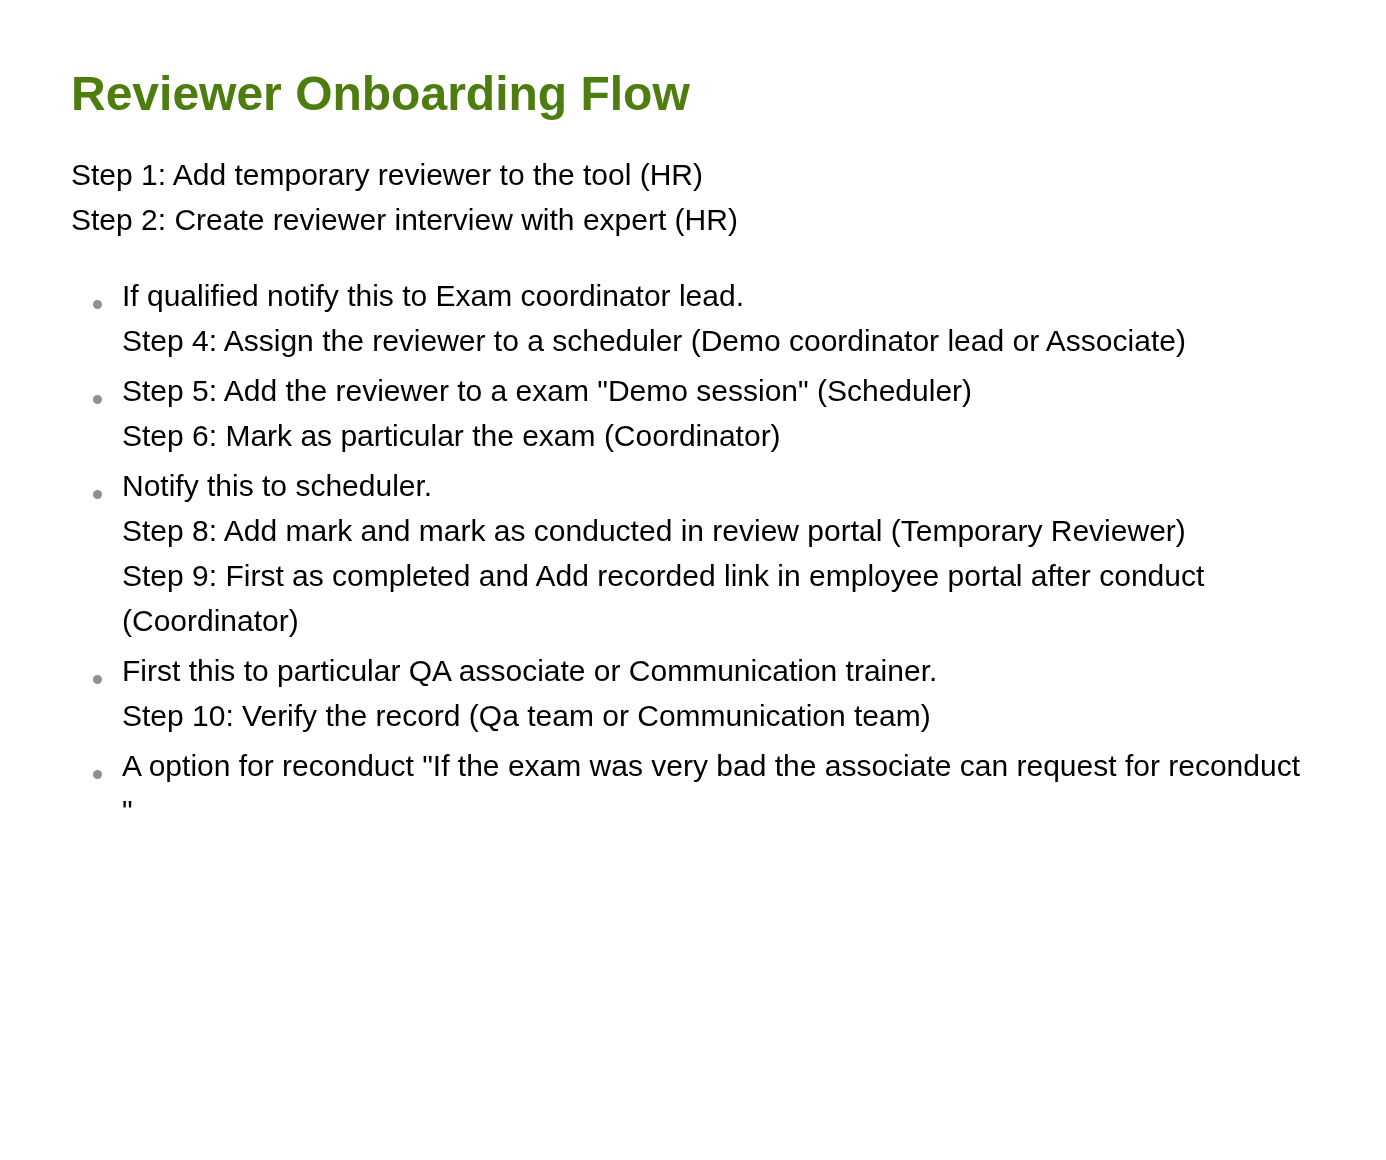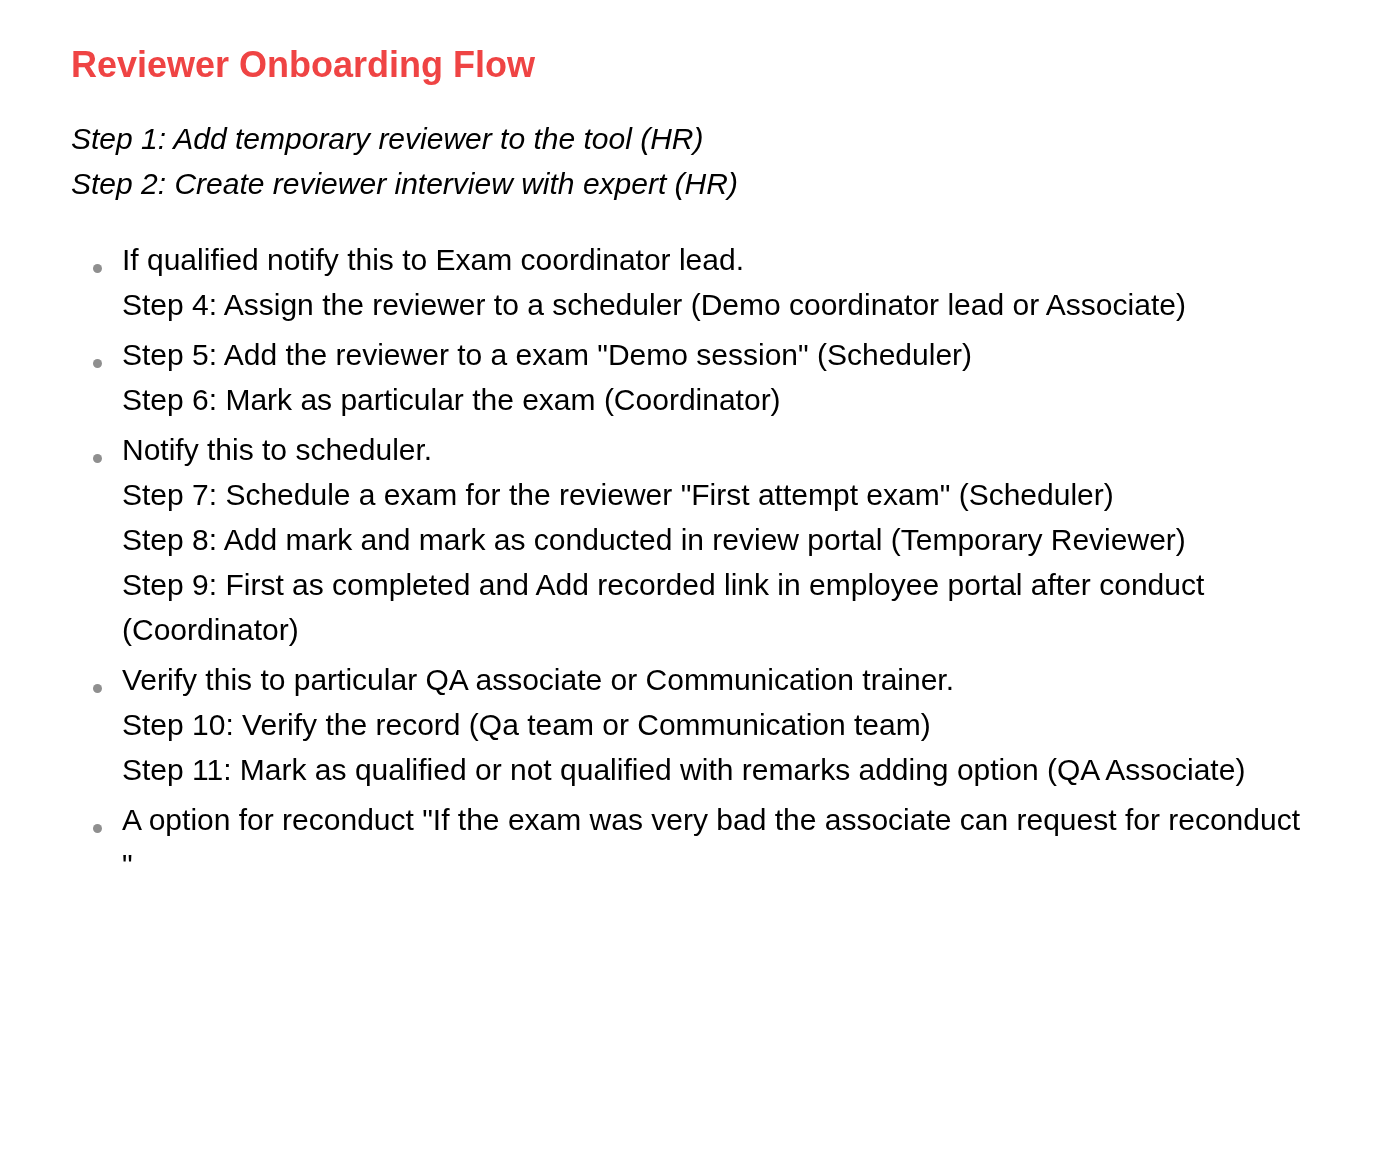--- a/index.html
+++ b/index.html
@@ -15,30 +15,29 @@
     line-height: 45px;
     -webkit-font-smoothing: antialiased;
   }
   .page {
     width: 1386px;
     min-height: 1160px;
     background: #ffffff;
     padding: 0 76px 40px 71px;
   }
   h1.doc-title {
-    font-size: 36px;
+    font-size: 48px;
     line-height: 1.15;
     font-weight: bold;
-    margin: 44px 0 0 0;
-    color: #ef4444;
+    margin: 66px 0 0 0;
+    color: #4d7c0f;
     letter-spacing: 0;
   }
   .intro {
     margin: 31px 0 0 0;
-    font-style: italic;
   }
   .intro .line {
     white-space: pre-wrap;
   }
   ul.bullet-list {
     list-style: none;
     margin: 31px 0 16px 0;
     padding: 0 0 0 51px;
   }
   ul.bullet-list li {
@@ -80,31 +79,29 @@
 
     <li>
       <span class="dot"></span>
       <div class="bl">Step 5: Add the reviewer to a exam "Demo session" (Scheduler)</div>
       <div class="bl">Step 6: Mark as particular the exam (Coordinator)</div>
     </li>
 
     <li>
       <span class="dot"></span>
       <div class="bl">Notify this to scheduler.</div>
-      <div class="bl">Step 7: Schedule a exam for the reviewer "First attempt exam" (Scheduler)</div>
       <div class="bl">Step 8: Add mark and mark as conducted in review portal (Temporary Reviewer)</div>
       <div class="bl">Step 9: First as completed and Add recorded link in employee portal after conduct</div>
       <div class="bl">(Coordinator)</div>
     </li>
 
     <li>
       <span class="dot"></span>
-      <div class="bl">Verify this to particular QA associate or Communication trainer.</div>
+      <div class="bl">First this to particular QA associate or Communication trainer.</div>
       <div class="bl">Step 10: Verify the record (Qa team or Communication team)</div>
-      <div class="bl">Step 11: Mark as qualified or not qualified with remarks adding option (QA Associate)</div>
     </li>
 
     <li>
       <span class="dot"></span>
       <div class="bl">A option for reconduct "If the exam was very bad the associate can request for reconduct</div>
       <div class="bl">"</div>
     </li>
 
   </ul>
 </div>

